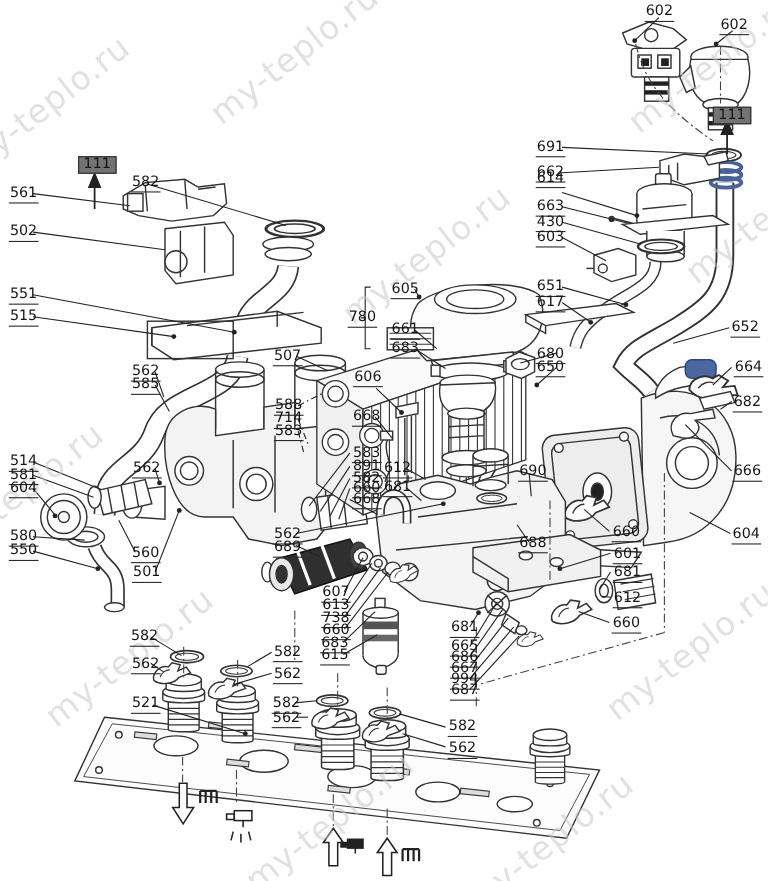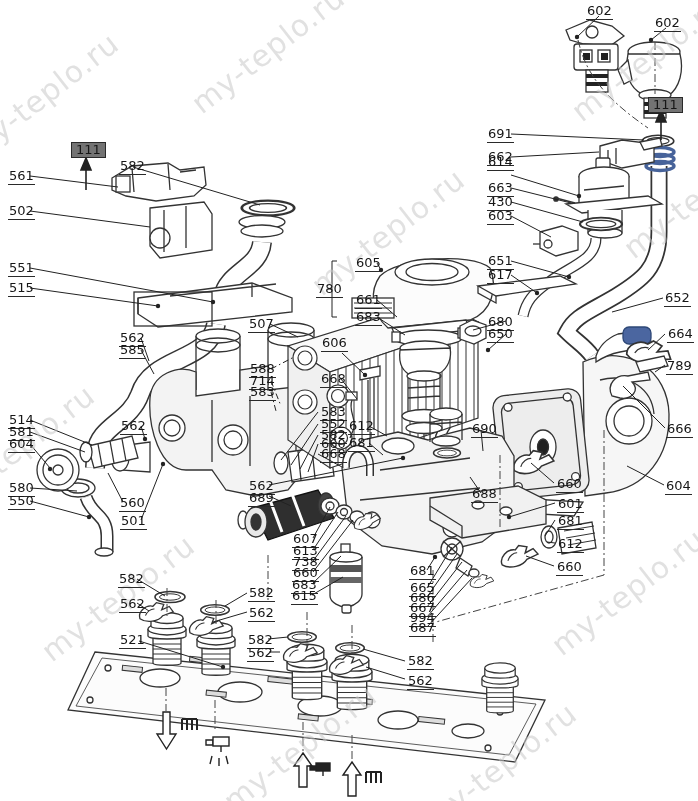--- a/index.html
+++ b/index.html
@@ -516,29 +516,29 @@
 <span class="plbl" style="left:487px;top:315px">680</span>
 <span class="plbl" style="left:487px;top:327px">650</span>
 <span class="plbl" style="left:119px;top:331px">562</span>
 <span class="plbl" style="left:119px;top:343px">585</span>
 <span class="plbl" style="left:249px;top:362px">588</span>
 <span class="plbl" style="left:249px;top:374px">714</span>
 <span class="plbl" style="left:249px;top:385px">583</span>
 <span class="plbl" style="left:321px;top:336px">606</span>
 <span class="plbl" style="left:320px;top:372px">668</span>
 <span class="plbl" style="left:667px;top:327px">664</span>
-<span class="plbl" style="left:666px;top:359px">789</span>
+<span class="plbl" style="left:666px;top:359px">682</span>
 <span class="plbl" style="left:666px;top:422px">666</span>
 <span class="plbl" style="left:665px;top:479px">604</span>
 <span class="plbl" style="left:8px;top:413px">514</span>
 <span class="plbl" style="left:8px;top:425px">581</span>
 <span class="plbl" style="left:8px;top:437px">604</span>
 <span class="plbl" style="left:120px;top:419px">562</span>
 <span class="plbl" style="left:320px;top:405px">583</span>
-<span class="plbl" style="left:320px;top:417px">552</span>
+<span class="plbl" style="left:320px;top:417px">891</span>
 <span class="plbl" style="left:320px;top:428px">582</span>
 <span class="plbl" style="left:320px;top:437px">660</span>
 <span class="plbl" style="left:320px;top:447px">668</span>
 <span class="plbl" style="left:348px;top:419px">612</span>
 <span class="plbl" style="left:348px;top:436px">681</span>
 <span class="plbl" style="left:471px;top:422px">690</span>
 <span class="plbl" style="left:471px;top:487px">688</span>
 <span class="plbl" style="left:8px;top:481px">580</span>
 <span class="plbl" style="left:8px;top:494px">550</span>
 <span class="plbl" style="left:119px;top:496px">560</span>

